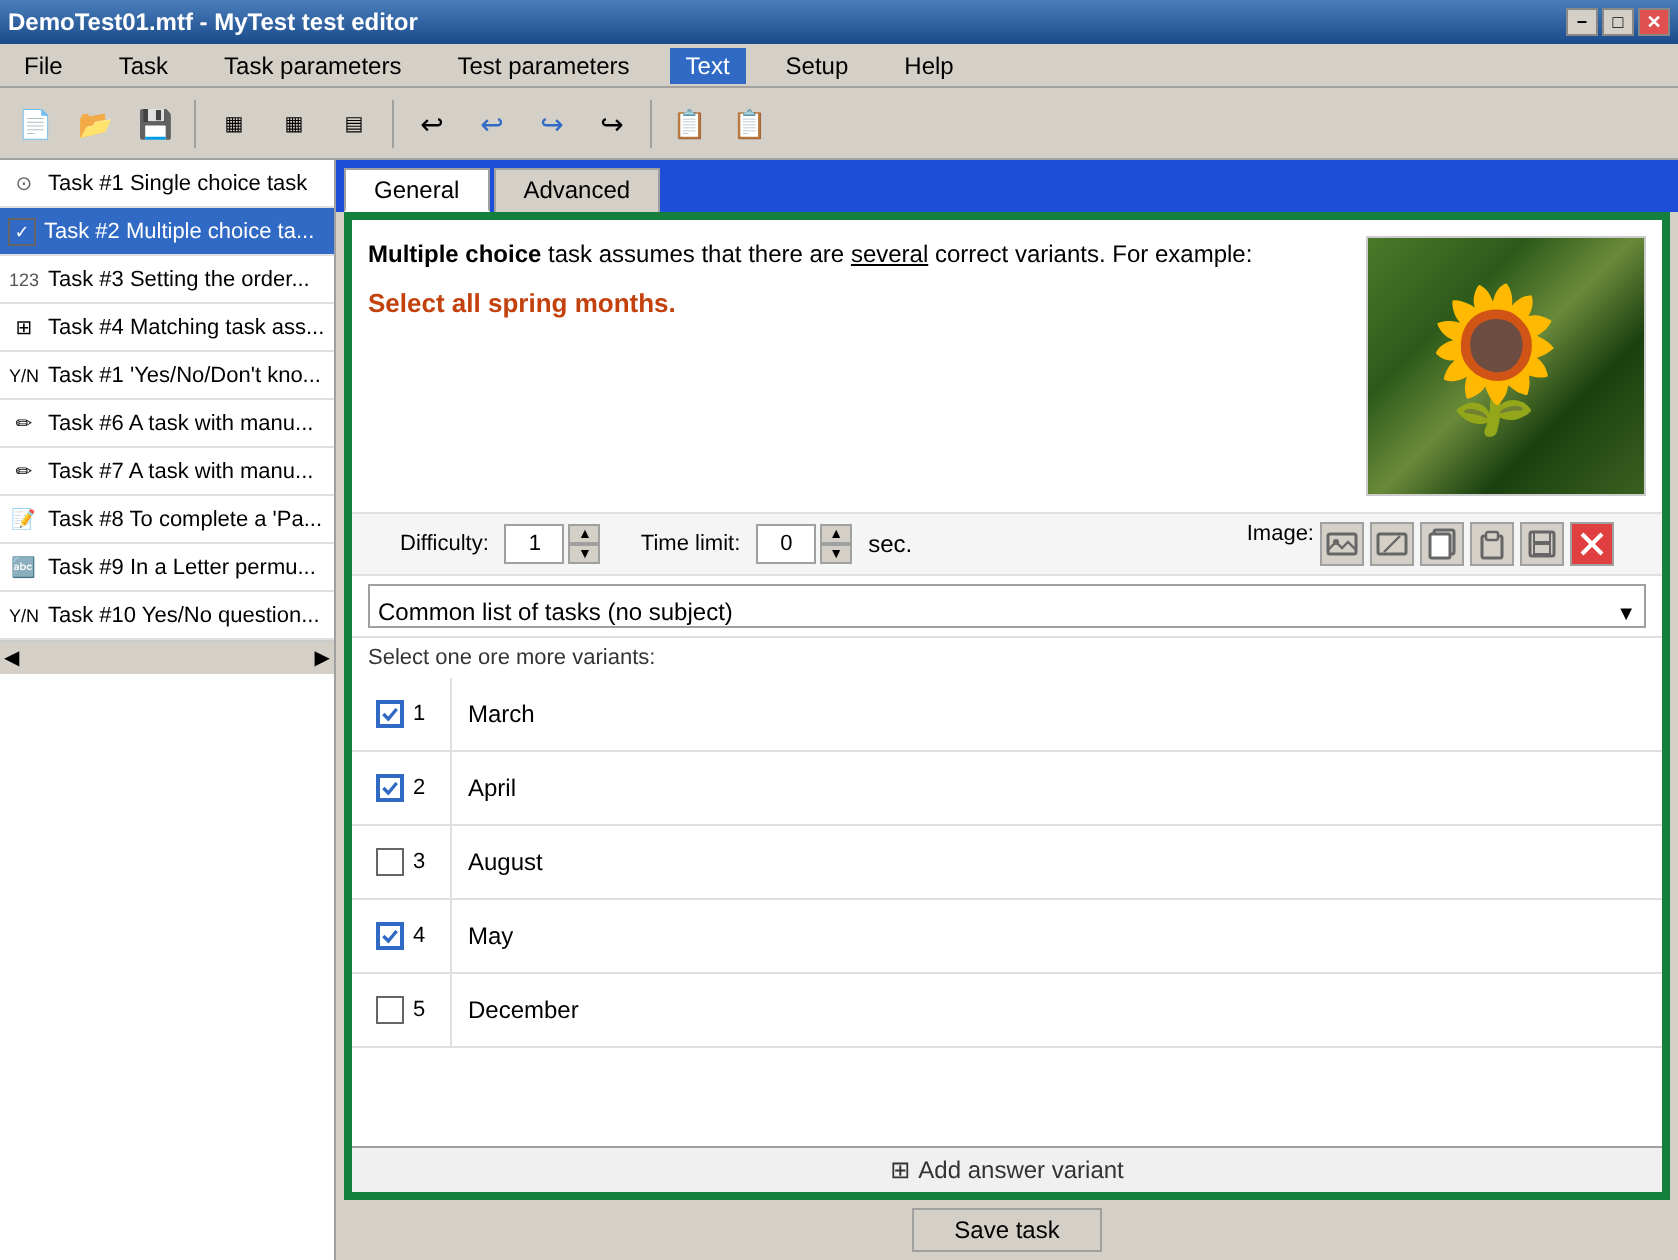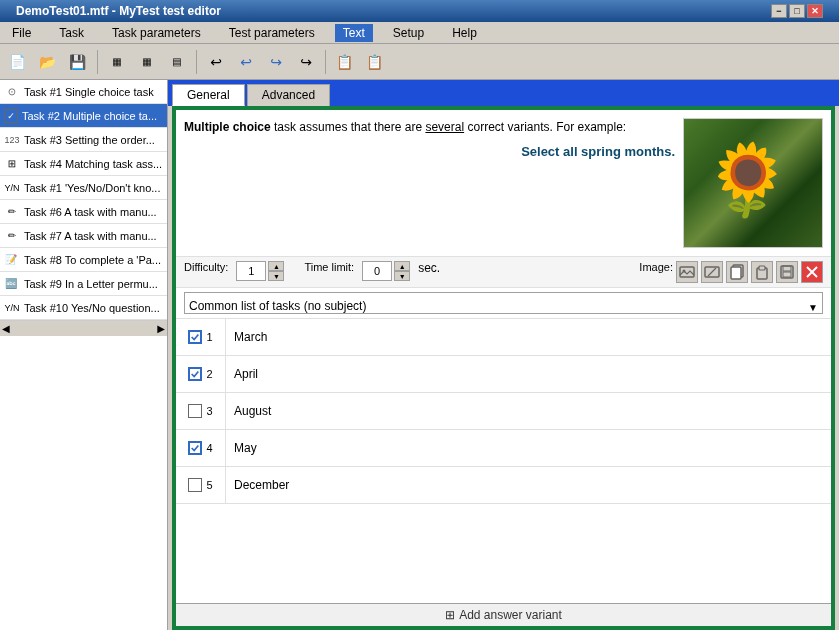--- a/index.html
+++ b/index.html
@@ -6,21 +6,21 @@
     body { background: #d4d0c8; width: 839px; height: 630px; overflow: hidden; }
 
     
     .title-bar {
       background: linear-gradient(to bottom, #4a7ebb, #1a4a8a);
       color: white;
       height: 22px;
       display: flex;
       align-items: center;
       justify-content: space-between;
-      padding: 0 16px;
+      padding: 0 4px;
       font-size: 11px;
       font-weight: bold;
     }
     .title-bar-controls { display: flex; gap: 2px; }
     .title-bar-btn {
       width: 16px; height: 14px;
       background: #d4d0c8;
       border: 1px solid #888;
       display: flex; align-items: center; justify-content: center;
       font-size: 9px; cursor: pointer; color: #000;
@@ -146,21 +146,21 @@
     }
 
     
     .task-header {
       display: flex;
       padding: 8px;
       gap: 8px;
       border-bottom: 1px solid #e0e0e0;
     }
     .task-description { flex: 1; font-size: 12px; line-height: 1.5; }
-    .task-description .task-prompt { color: #0c4a6e; font-weight: bold; font-size: 13px; margin-top: 6px; text-align: right; }
+    .task-description .task-prompt { color: #c2410c; font-weight: bold; font-size: 13px; margin-top: 6px; }
     .task-image {
       width: 140px;
       height: 130px;
       border: 1px solid #ccc;
       overflow: hidden;
       flex-shrink: 0;
     }
     
     .dandelion-img {
       width: 100%;
@@ -173,22 +173,22 @@
       content: '🌻';
       font-size: 70px;
       position: absolute;
       top: 20px;
       left: 20px;
     }
 
     
     .task-toolbar {
       display: flex;
-      align-items: flex-start;
-      padding: 4px 8px;
+      align-items: center;
+      padding: 4px 24px;
       gap: 8px;
       border-bottom: 1px solid #e0e0e0;
       background: #f5f5f5;
     }
     .task-toolbar label { font-size: 11px; }
     .spinner-group { display: flex; align-items: center; gap: 2px; }
     .spinner-input { width: 30px; height: 20px; border: 1px solid #a0a0a0; text-align: center; font-size: 11px; }
     .spinner-btns { display: flex; flex-direction: column; }
     .spinner-btn { width: 16px; height: 10px; background: #d4d0c8; border: 1px solid #a0a0a0; font-size: 7px; cursor: pointer; display: flex; align-items: center; justify-content: center; }
     .task-toolbar-right { margin-left: auto; display: flex; gap: 3px; }
@@ -485,20 +485,21 @@
         </div>
       </div>
 
       <div class="subject-row">
         <div class="subject-dropdown">
           <span>Common list of tasks (no subject)</span>
           <span class="subject-dropdown-arrow">▼</span>
         </div>
       </div>
 
+      <div class="select-prompt">Select one ore more variants:</div>
 
       <div class="variants-list">
 
         <div class="variant-row">
           <div class="variant-check-cell">
             <div class="variant-checkbox checked" style="border:2px solid #316ac5; position:relative;">
               <svg width="12" height="12" viewBox="0 0 12 12">
                 <polyline points="2,6 5,9 10,3" fill="none" stroke="#316ac5" stroke-width="2"></polyline>
               </svg>
             </div>
@@ -550,15 +551,18 @@
 
       <div class="add-variant-row">
         <div class="add-variant-btn">
           <span>⊞</span>
           <span>Add answer variant</span>
         </div>
       </div>
 
     </div>
 
+    <div class="save-task-row">
+      <button class="save-task-btn">Save task</button>
+    </div>
 
   </div>
 </div>
 
 </body></html>

